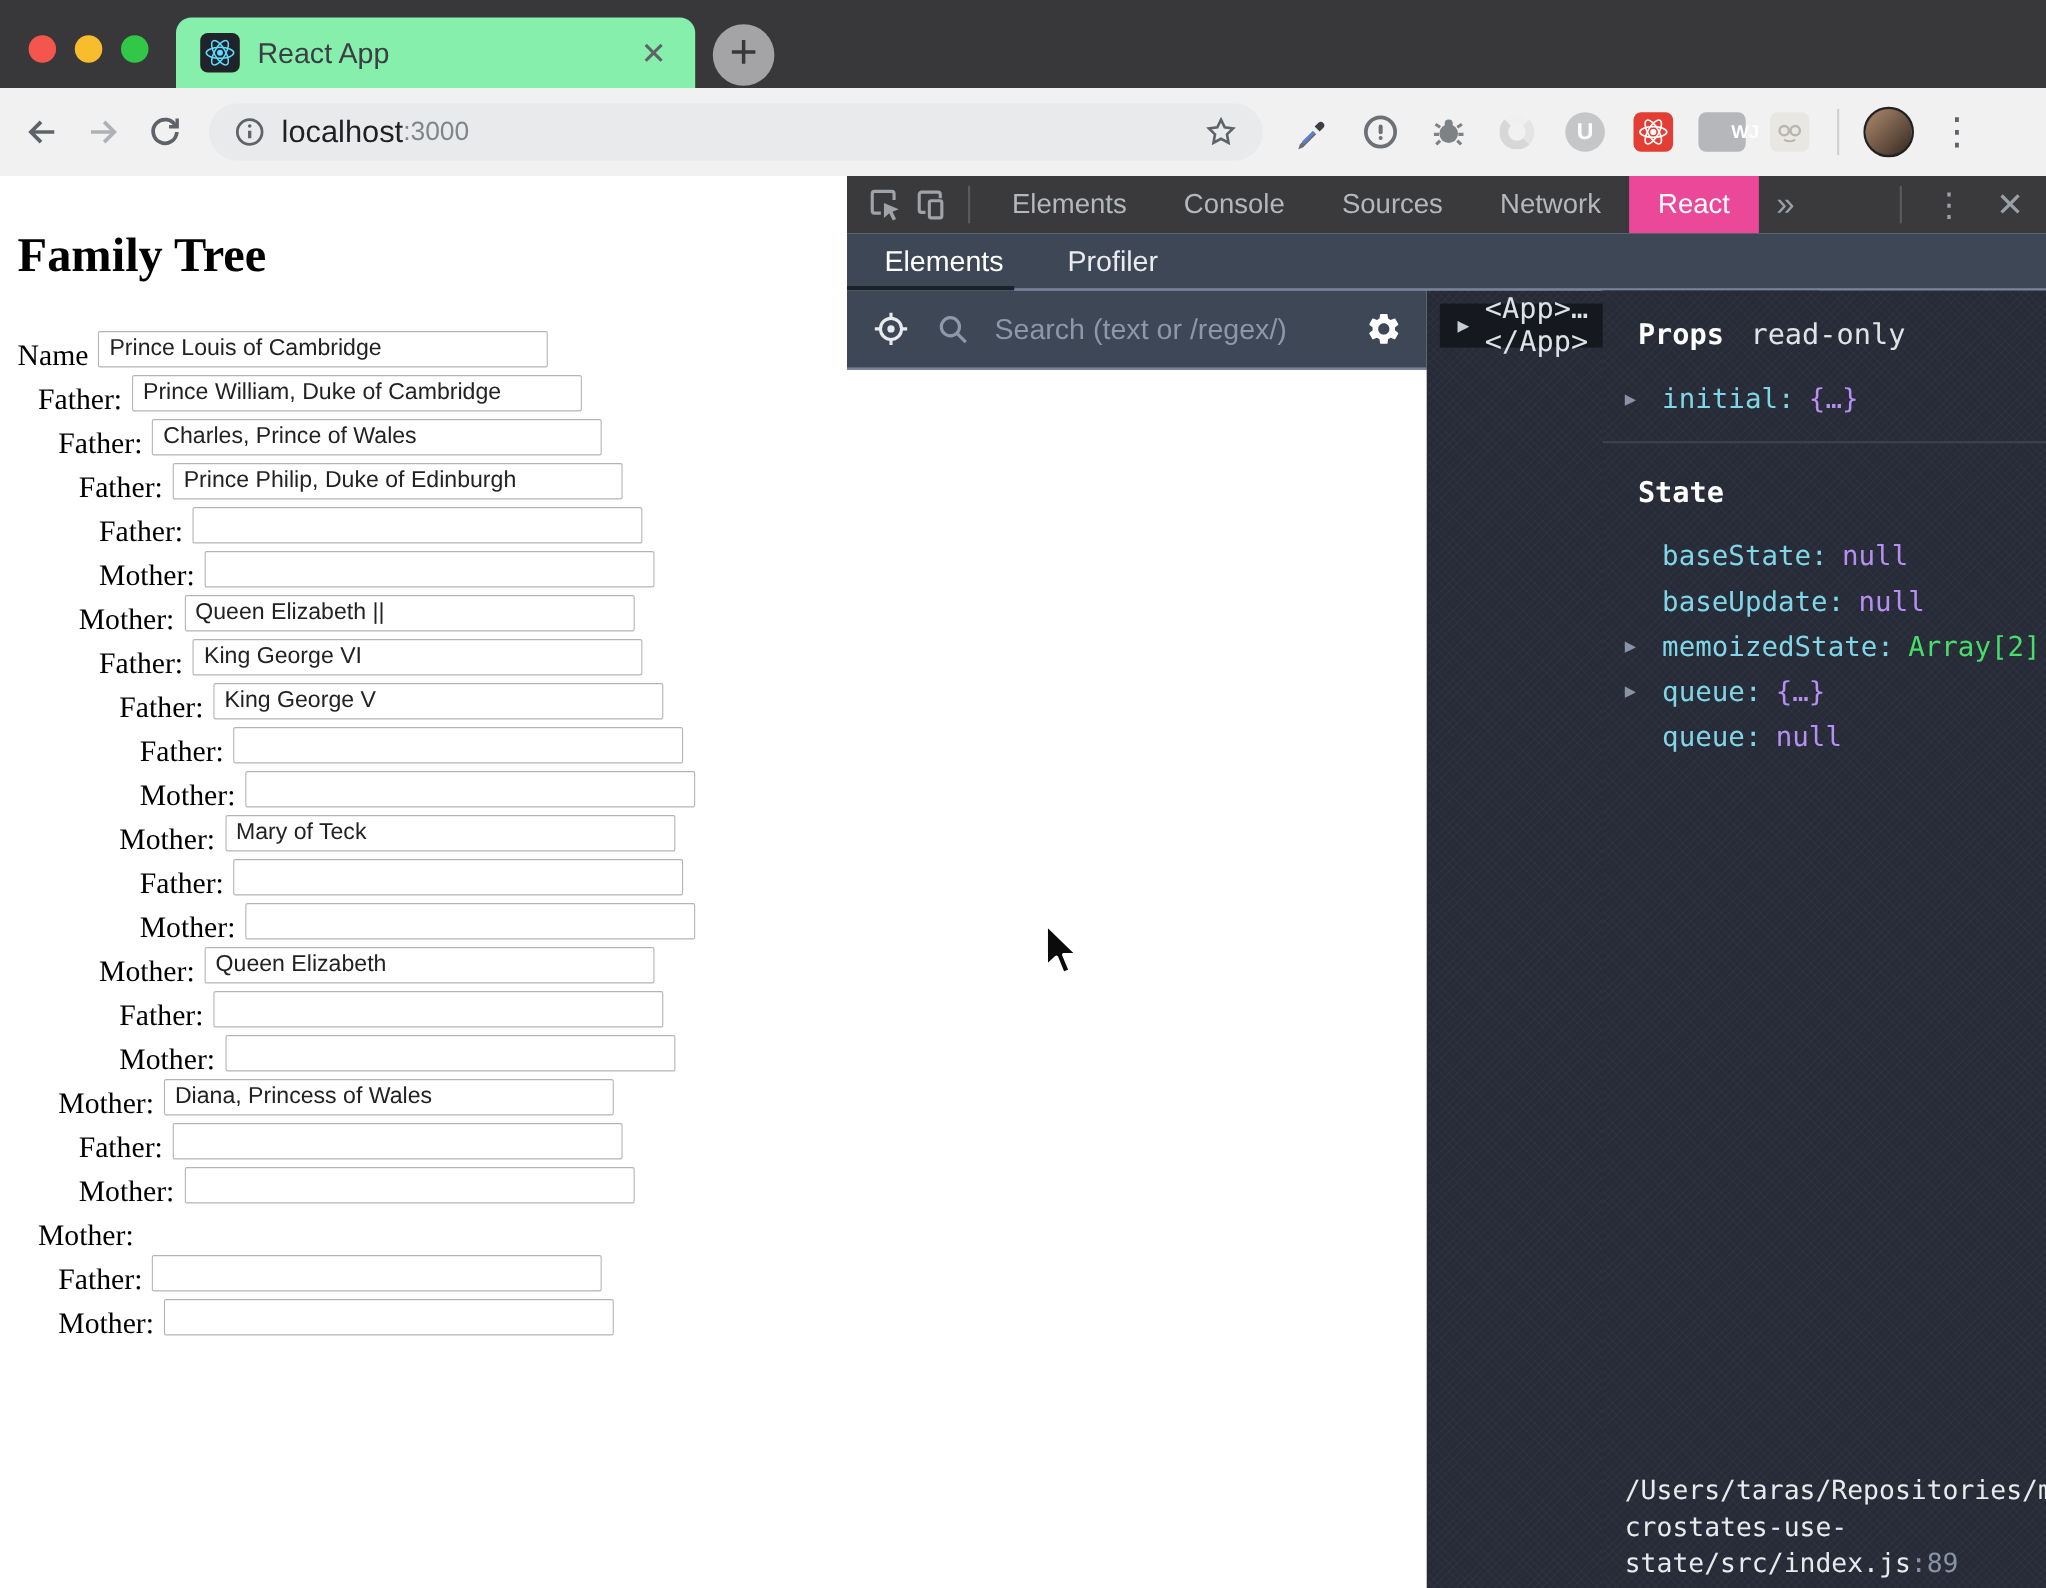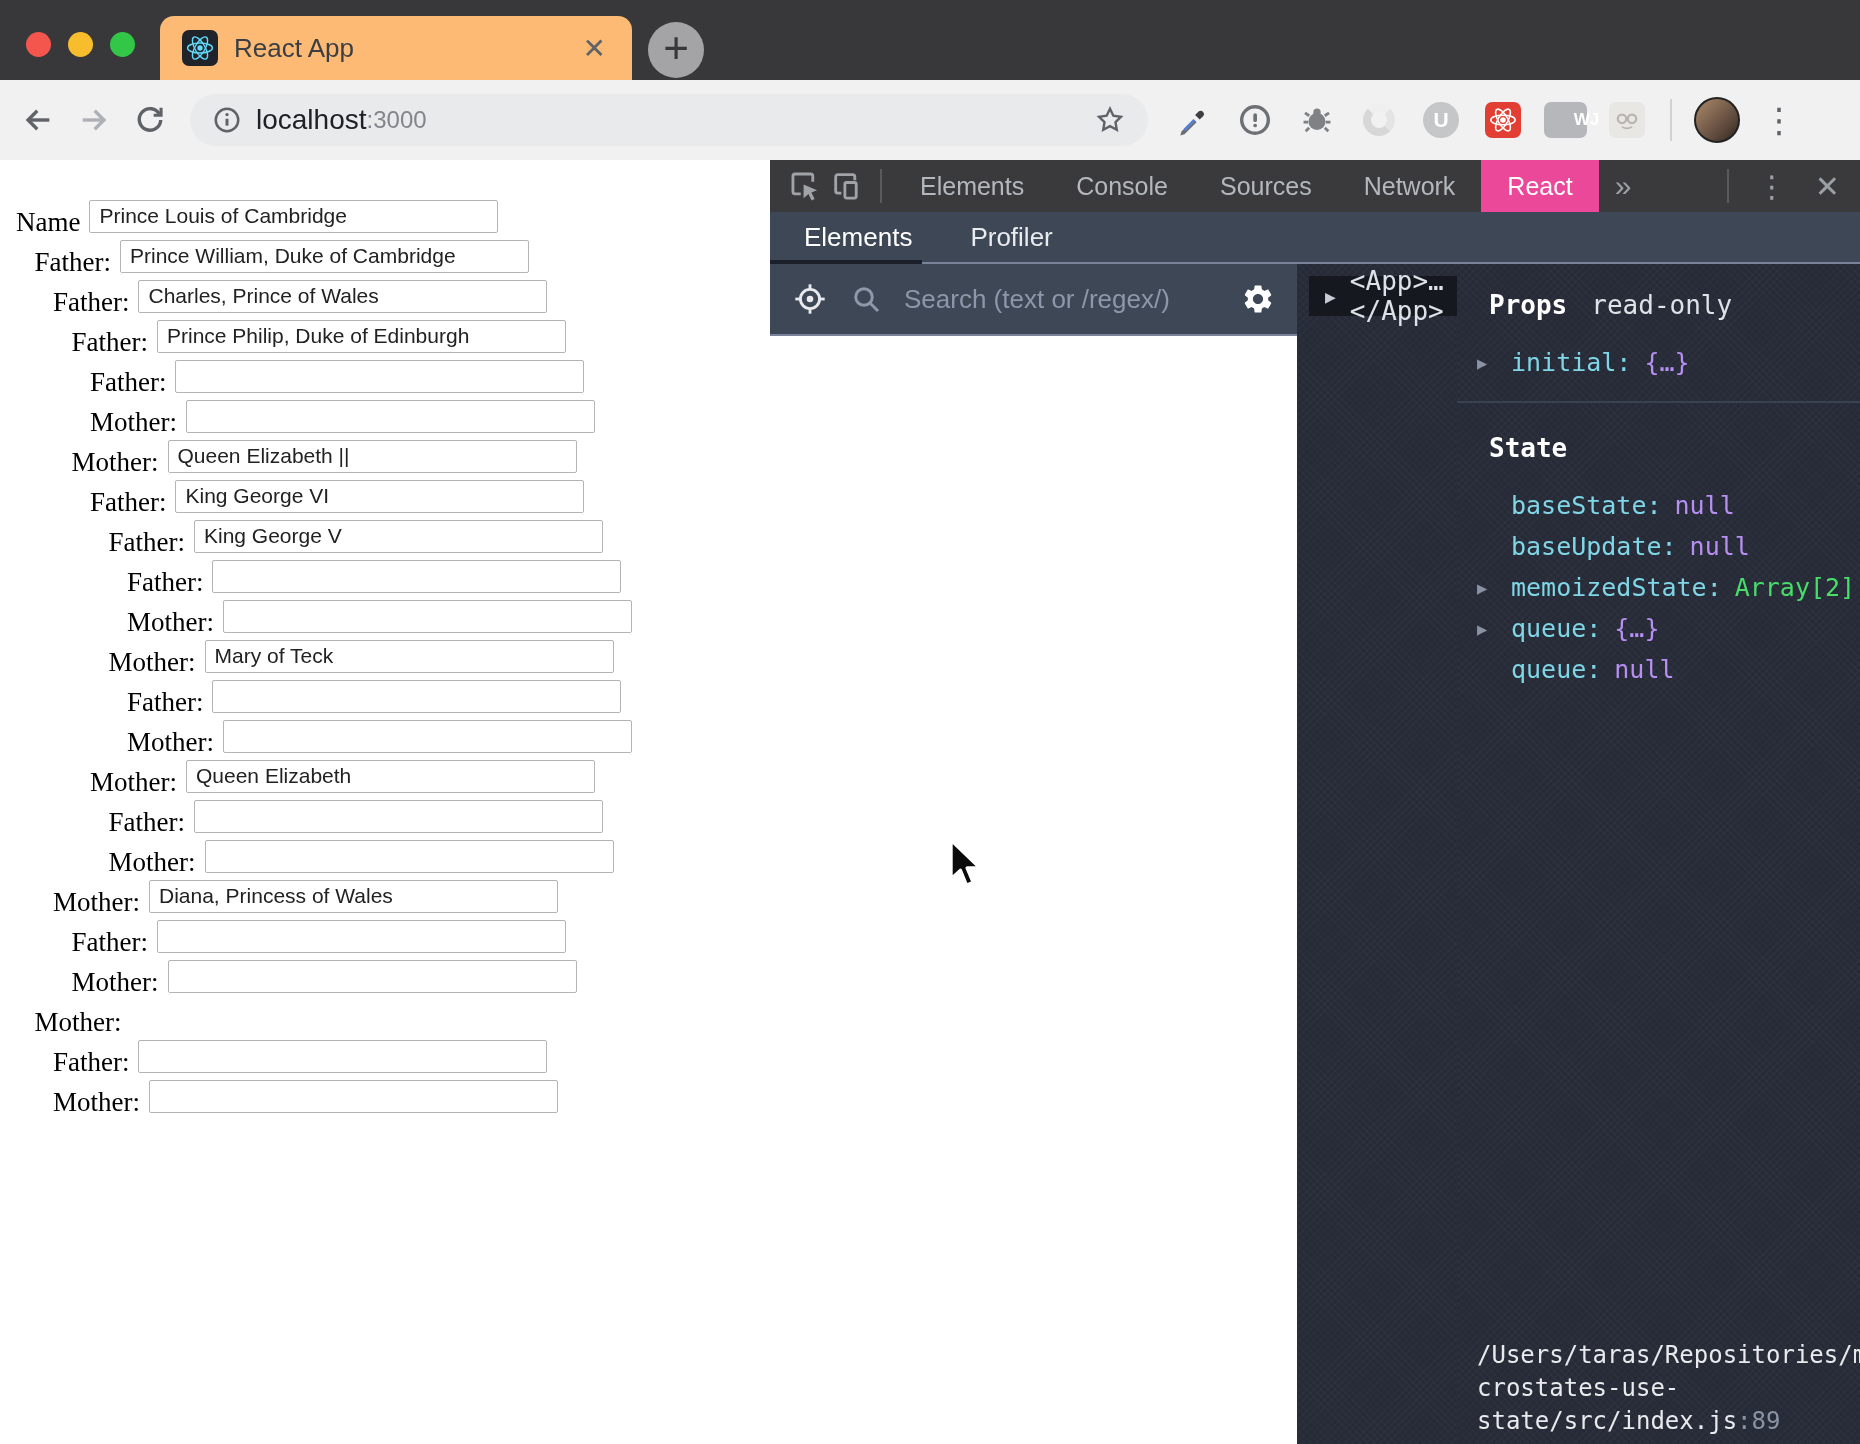--- a/index.html
+++ b/index.html
@@ -7,21 +7,21 @@
               font-family:"Liberation Sans", sans-serif; }
   .tex { background-image:
       repeating-linear-gradient(45deg, rgba(255,255,255,.025) 0 1px, transparent 1px 5px),
       repeating-linear-gradient(-45deg, rgba(255,255,255,.025) 0 1px, transparent 1px 5px); }
 
   
   .tabstrip { position:relative; height:80px; background:#38383a; }
   .traffic { position:absolute; top:32px; left:26px; display:flex; gap:17px; }
   .light { width:25px; height:25px; border-radius:50%; }
   .light.red { background:#f4564e; } .light.yellow { background:#f8bd2d; } .light.green { background:#33c748; }
-  .tab { position:absolute; left:160px; top:16px; width:472px; height:64px; background:#fdba74;
+  .tab { position:absolute; left:160px; top:16px; width:472px; height:64px; background:#86efac;
          border-radius:14px 14px 0 0; display:flex; align-items:center; padding:0 22px; }
   .favicon { width:36px; height:36px; border-radius:7px; background:#20232a; display:flex;
              align-items:center; justify-content:center; margin-right:16px; flex:0 0 auto; }
   .tab-title { flex:1; font-size:26px; color:#3b3e44; white-space:nowrap; overflow:hidden; }
   .tab-close { font-size:28px; color:#5f6368; padding:0 4px; }
   .newtab { position:absolute; left:648px; top:22px; width:56px; height:56px; border-radius:50%;
             background:#a4a4a6; color:#38383a; font-size:44px; line-height:52px; text-align:center; }
 
   .toolbar { height:80px; background:#f1f1f2; display:flex; align-items:center; padding:0 16px; }
   .navbtn { width:44px; height:44px; display:flex; align-items:center; justify-content:center; margin-right:12px; }
@@ -232,20 +232,21 @@
     </div>
 
     <span class="toolbar-sep"></span>
     <span class="avatar"></span>
     <span class="kebab">⋮</span>
   </div>
 
   <div class="content">
 
     <div class="page">
+      <h1>Family Tree</h1>
       <div id="family-rows">
           <div class="frow" style="margin-left: 0px;">
             <span class="flabel">Name</span>
             <input class="finput" value="Prince Louis of Cambridge" style="">
           </div>
           <div class="frow" style="margin-left: 18.5px;">
             <span class="flabel">Father:</span>
             <input class="finput" value="Prince William, Duke of Cambridge" style="">
           </div>
           <div class="frow" style="margin-left: 37px;">

